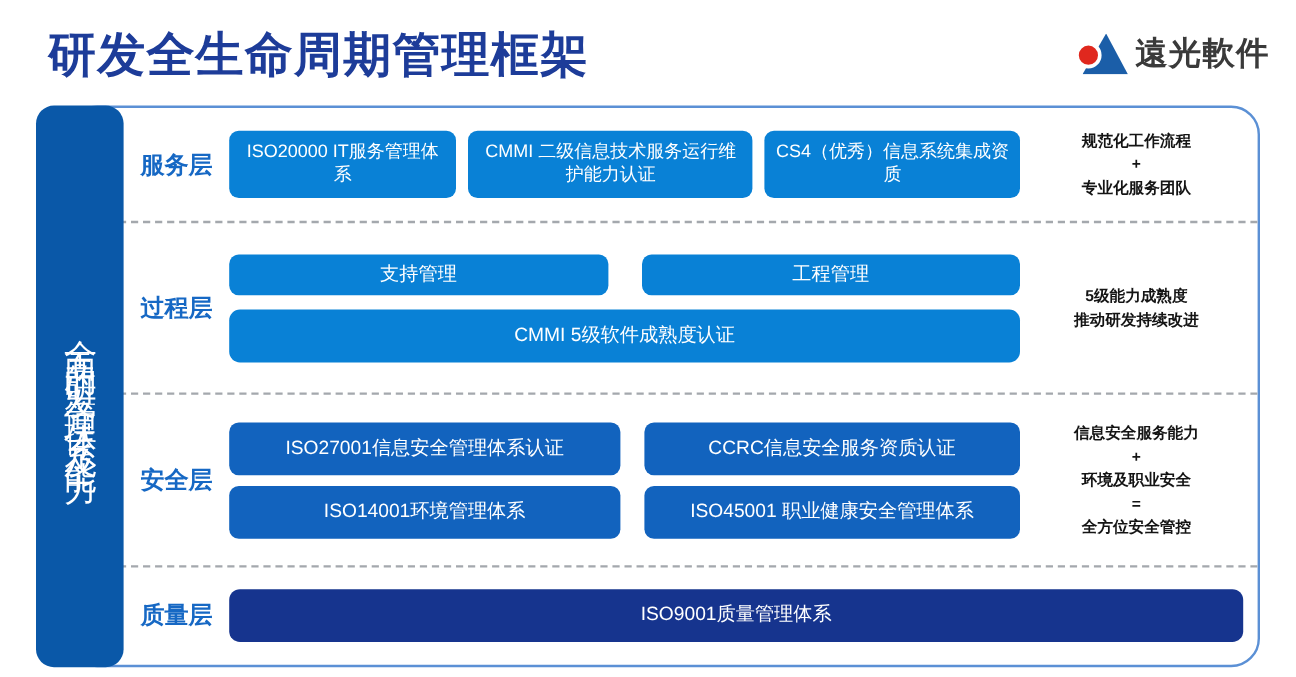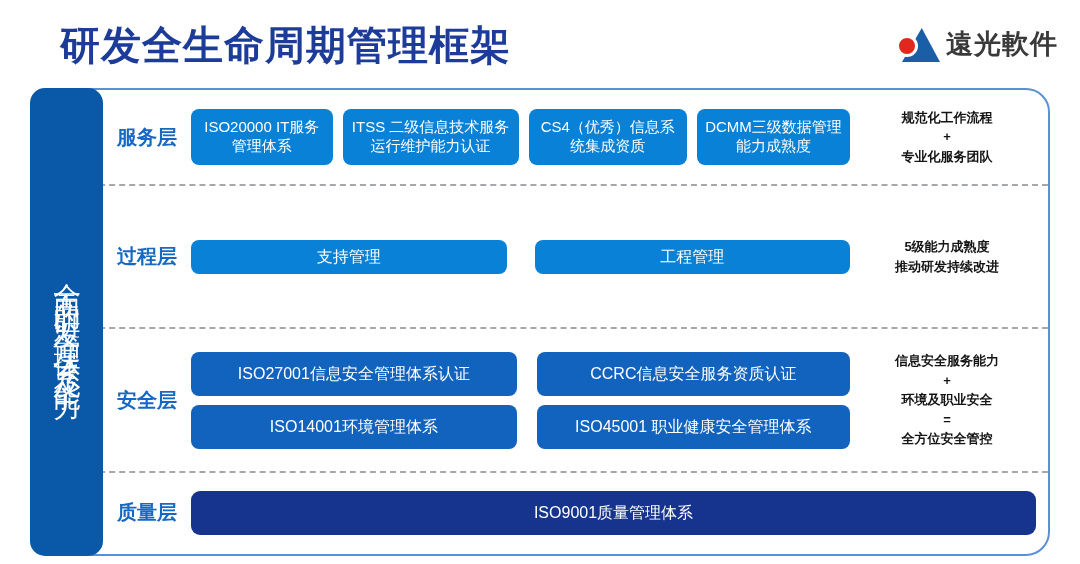--- a/index.html
+++ b/index.html
@@ -11,21 +11,20 @@
   }
 
   
   .page-title {
     position: absolute;
     left: 40px; top: 18px;
     font-size: 40px;
     font-weight: bold;
     color: var(--title-color, #1d3c99);
     letter-spacing: 1px;
-    margin-left: 20px;
   }
   .logo {
     position: absolute;
     right: 22px; top: 26px;
     display: flex; gap: 6px;
   }
   .logo-mark { position: relative; width: 44px; height: 38px; }
   .logo-triangle {
     position: absolute; left: 6px; top: 2px;
     width: 38px; height: 34px;
@@ -161,37 +160,37 @@
   <span class="side-bar-text">全面的研发管理体系及能力</span>
 </div>
 
 <div class="frame">
 
   <div class="layer layer-service sep">
     <div class="layer-label">服务层</div>
     <div class="layer-content">
       <div class="service-row">
         <div class="box box-bright sbox-1">ISO20000 IT服务管理体系</div>
-        <div class="box box-bright sbox-2">ITSS 二级信息技术服务运行维护能力认证</div>
+        <div class="box box-bright sbox-2">CMMI 二级信息技术服务运行维护能力认证</div>
         <div class="box box-bright sbox-3">CS4（优秀）信息系统集成资质</div>
-        <div class="box box-bright sbox-4">DCMM三级数据管理能力成熟度</div>
       </div>
     </div>
     <div class="layer-note">规范化工作流程
 +
 专业化服务团队</div>
   </div>
 
   <div class="layer layer-process sep">
     <div class="layer-label">过程层</div>
     <div class="layer-content">
       <div class="process-top">
         <div class="box box-bright">支持管理</div>
         <div class="box box-bright">工程管理</div>
       </div>
+      <div class="box box-bright process-wide">CMMI 5级软件成熟度认证</div>
     </div>
     <div class="layer-note">5级能力成熟度
 推动研发持续改进</div>
   </div>
 
   <div class="layer layer-security sep">
     <div class="layer-label">安全层</div>
     <div class="layer-content">
       <div class="security-grid">
         <div class="box box-security">ISO27001信息安全管理体系认证</div>

